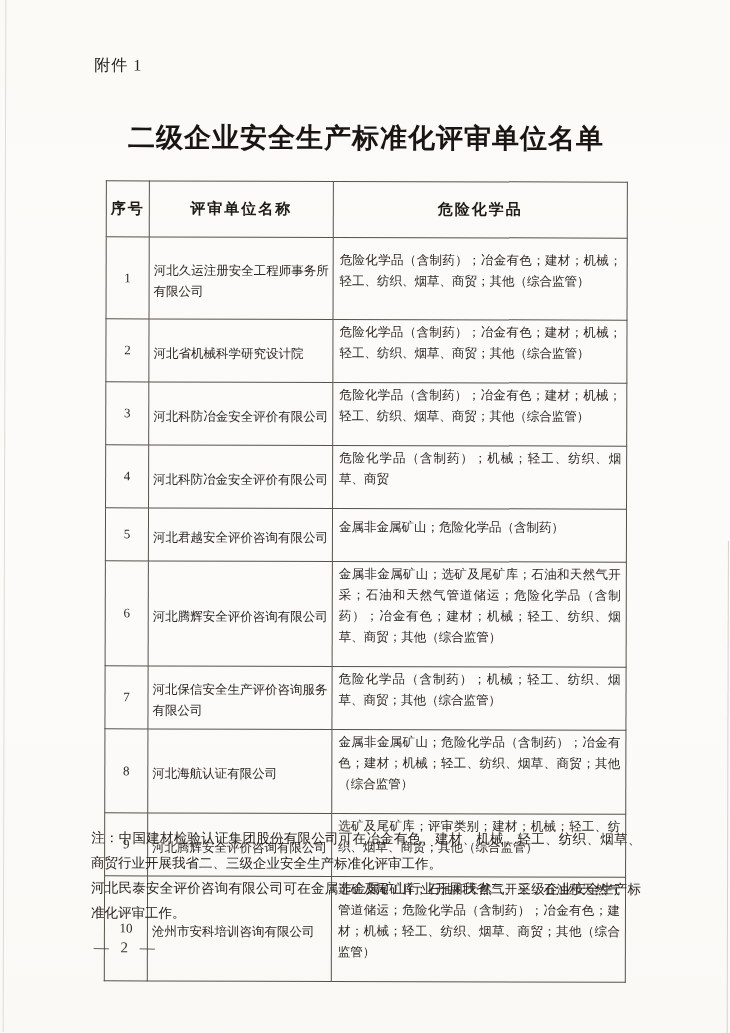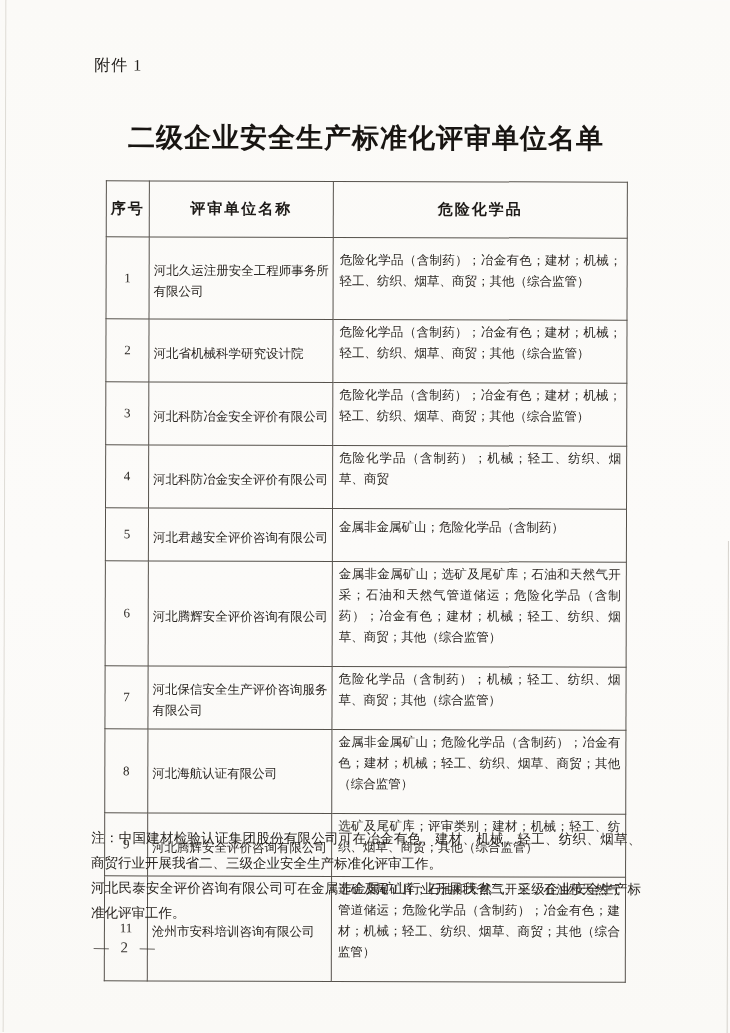--- a/index.html
+++ b/index.html
@@ -149,21 +149,21 @@
       <td class="no-cell">8</td>
       <td class="name-cell">河北海航认证有限公司</td>
       <td class="cat-cell">金属非金属矿山；危险化学品（含制药）；冶金有色；建材；机械；轻工、纺织、烟草、商贸；其他（综合监管）</td>
     </tr>
     <tr class="h-r9">
       <td class="no-cell">9</td>
       <td class="name-cell">河北腾辉安全评价咨询有限公司</td>
       <td class="cat-cell">选矿及尾矿库；评审类别；建材；机械；轻工、纺织、烟草、商贸；其他（综合监管）</td>
     </tr>
     <tr class="h-r10">
-      <td class="no-cell">11</td>
+      <td class="no-cell">10</td>
       <td class="name-cell">沧州市安科培训咨询有限公司</td>
       <td class="cat-cell">选矿及尾矿库；石油和天然气开采；石油和天然气管道储运；危险化学品（含制药）；冶金有色；建材；机械；轻工、纺织、烟草、商贸；其他（综合监管）</td>
     </tr>
   </tbody>
     </table>
 
   <div class="notes">
     <p class="note-line">注：中国建材检验认证集团股份有限公司可在冶金有色、建材、机械、轻工、纺织、烟草、商贸行业开展我省二、三级企业安全生产标准化评审工作。</p>
     <p class="note-line">河北民泰安全评价咨询有限公司可在金属非金属矿山行业开展我省二、三级企业安全生产标准化评审工作。</p>
   </div>

